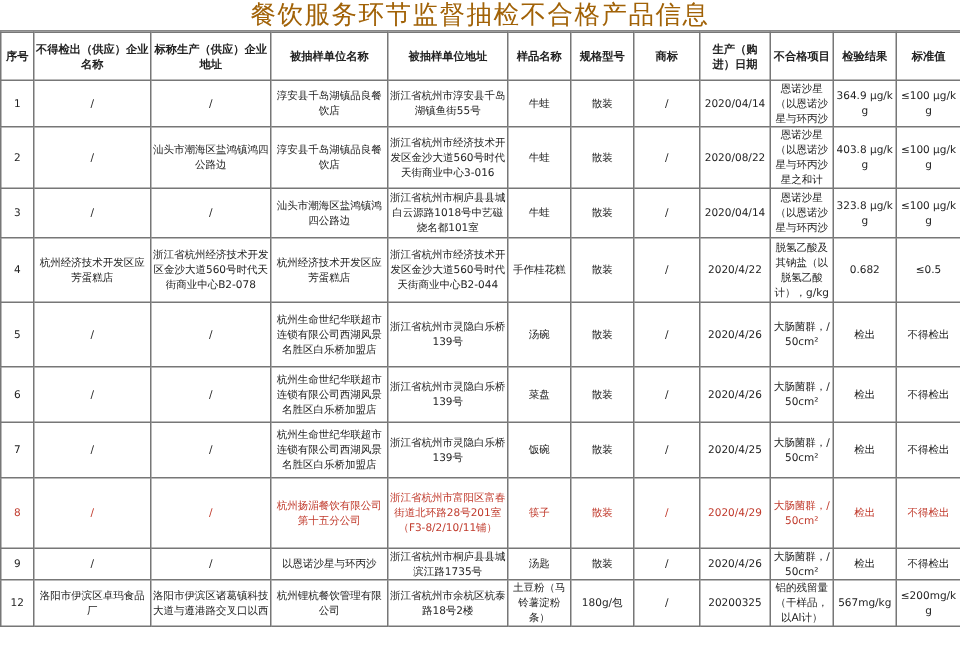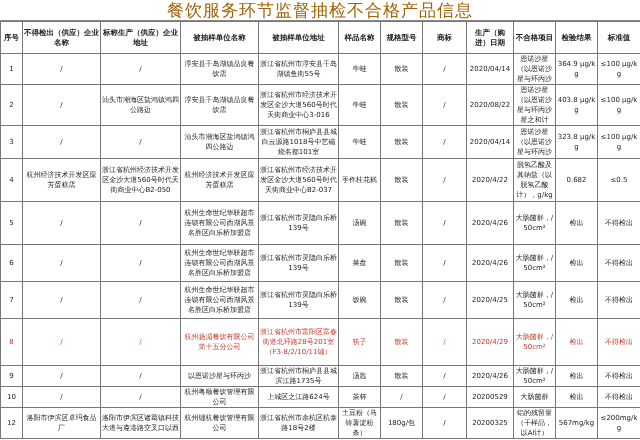--- a/index.html
+++ b/index.html
@@ -89,23 +89,23 @@
       <td>散装</td>
       <td>/</td>
       <td>2020/04/14</td>
       <td>恩诺沙星（以恩诺沙星与环丙沙</td>
       <td>323.8 μg/kg</td>
       <td>≤100 μg/kg</td>
     </tr>
     <tr class="r4">
       <td>4</td>
       <td>杭州经济技术开发区应芳蛋糕店</td>
-      <td>浙江省杭州经济技术开发区金沙大道560号时代天街商业中心B2-050</td>
+      <td>浙江省杭州经济技术开发区金沙大道560号时代天街商业中心B2-078</td>
       <td>杭州经济技术开发区应芳蛋糕店</td>
-      <td>浙江省杭州市经济技术开发区金沙大道560号时代天街商业中心B2-037</td>
+      <td>浙江省杭州市经济技术开发区金沙大道560号时代天街商业中心B2-044</td>
       <td>手作桂花糕</td>
       <td>散装</td>
       <td>/</td>
       <td>2020/4/22</td>
       <td>脱氢乙酸及其钠盐（以脱氢乙酸计），g/kg</td>
       <td>0.682</td>
       <td>≤0.5</td>
     </tr>
     <tr class="r5">
       <td>5</td>
@@ -170,34 +170,20 @@
       <td>以恩诺沙星与环丙沙</td>
       <td>浙江省杭州市桐庐县县城滨江路1735号</td>
       <td>汤匙</td>
       <td>散装</td>
       <td>/</td>
       <td>2020/4/26</td>
       <td>大肠菌群，/50cm²</td>
       <td>检出</td>
       <td>不得检出</td>
     </tr>
-    <tr class="r10">
-      <td>10</td>
-      <td>/</td>
-      <td>/</td>
-      <td>杭州粤顺餐饮管理有限公司</td>
-      <td>上城区之江路624号</td>
-      <td>茶杯</td>
-      <td>/</td>
-      <td>/</td>
-      <td>20200529</td>
-      <td>大肠菌群</td>
-      <td>检出</td>
-      <td>不得检出</td>
-    </tr>
     <tr class="r12">
       <td>12</td>
       <td>洛阳市伊滨区卓玛食品厂</td>
       <td>洛阳市伊滨区诸葛镇科技大道与遵港路交叉口以西</td>
       <td>杭州锂杭餐饮管理有限公司</td>
       <td>浙江省杭州市余杭区杭泰路18号2楼</td>
       <td>土豆粉（马铃薯淀粉条）</td>
       <td>180g/包</td>
       <td>/</td>
       <td>20200325</td>

